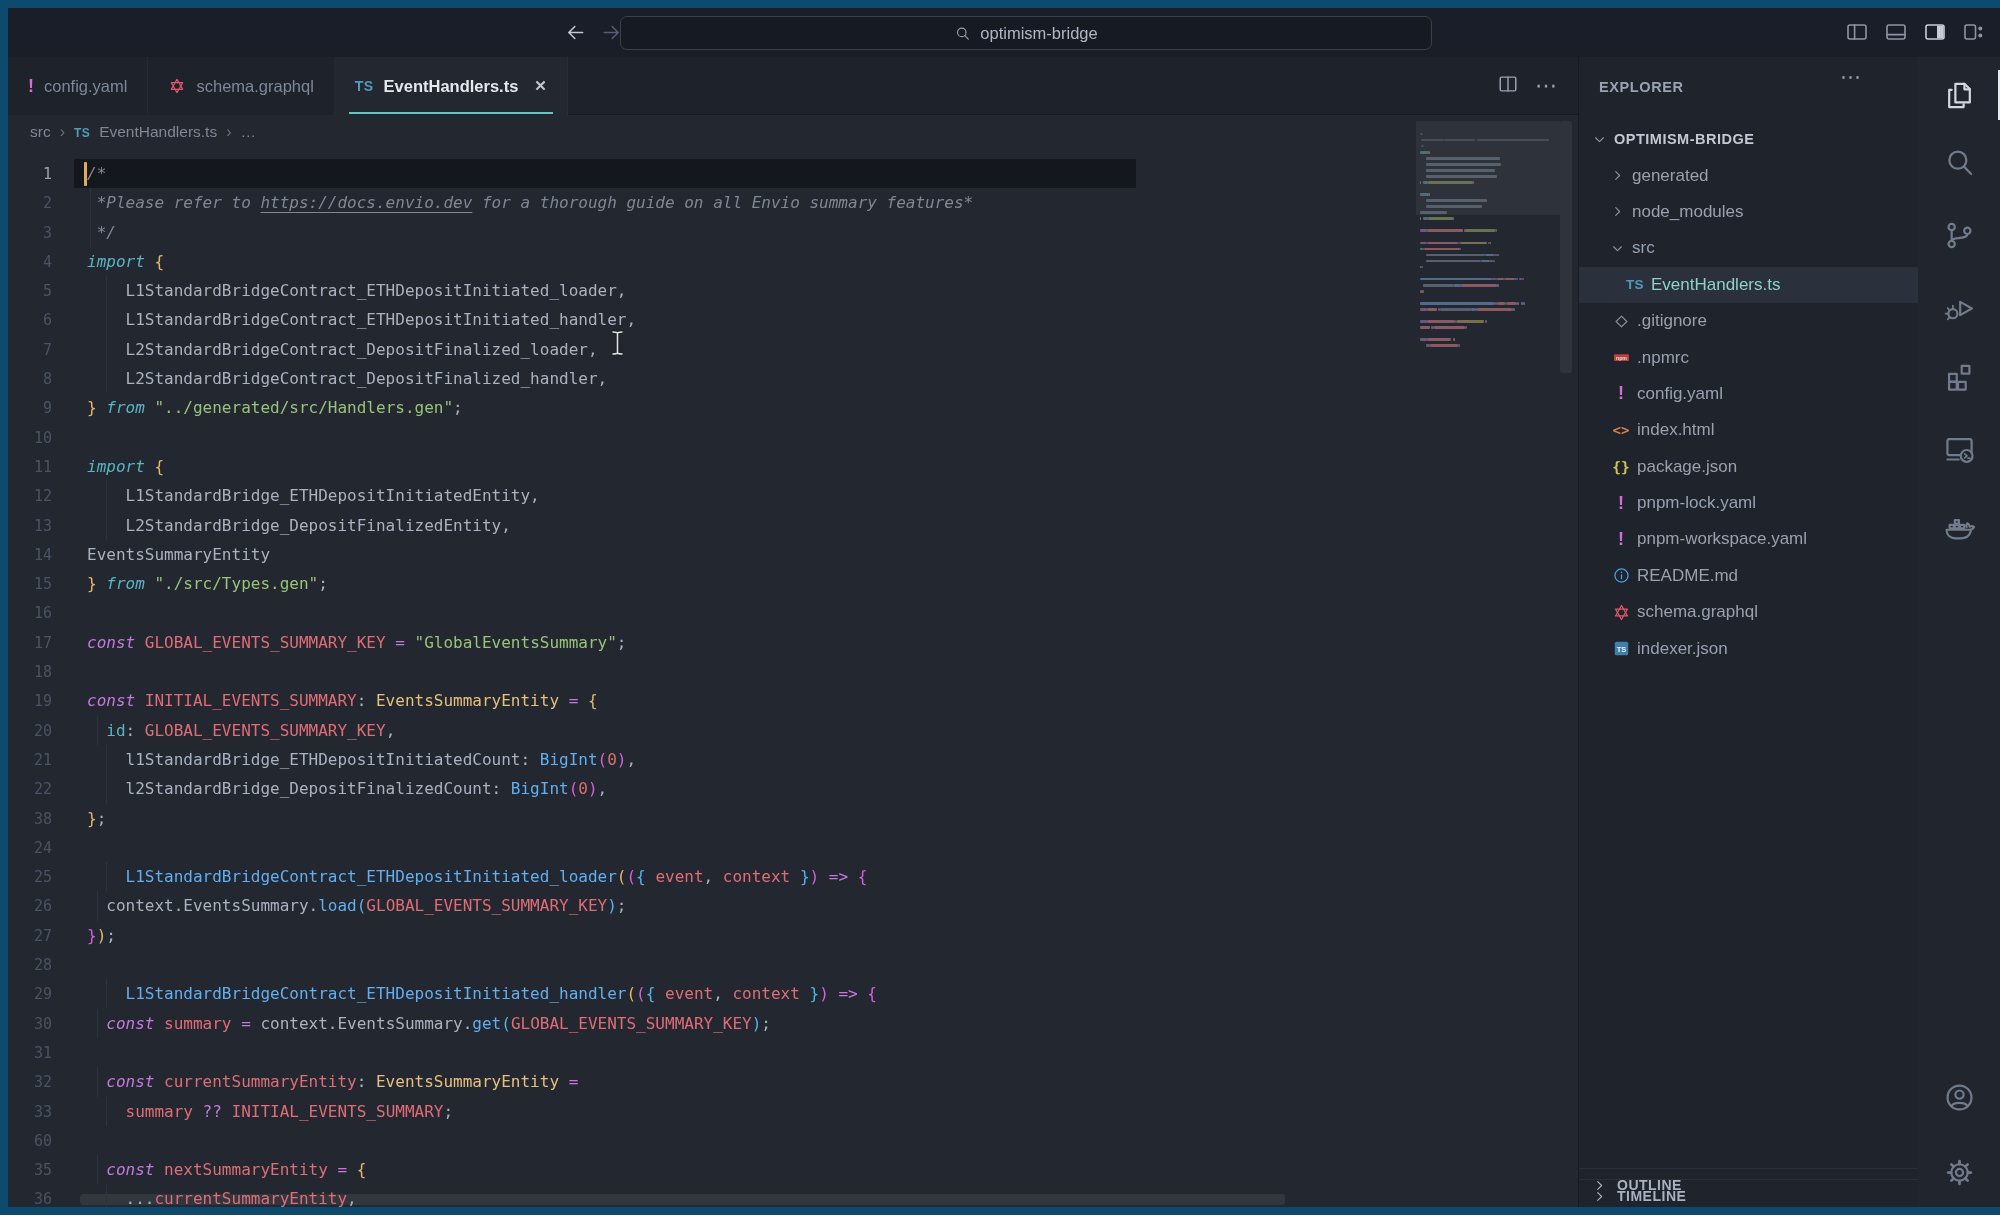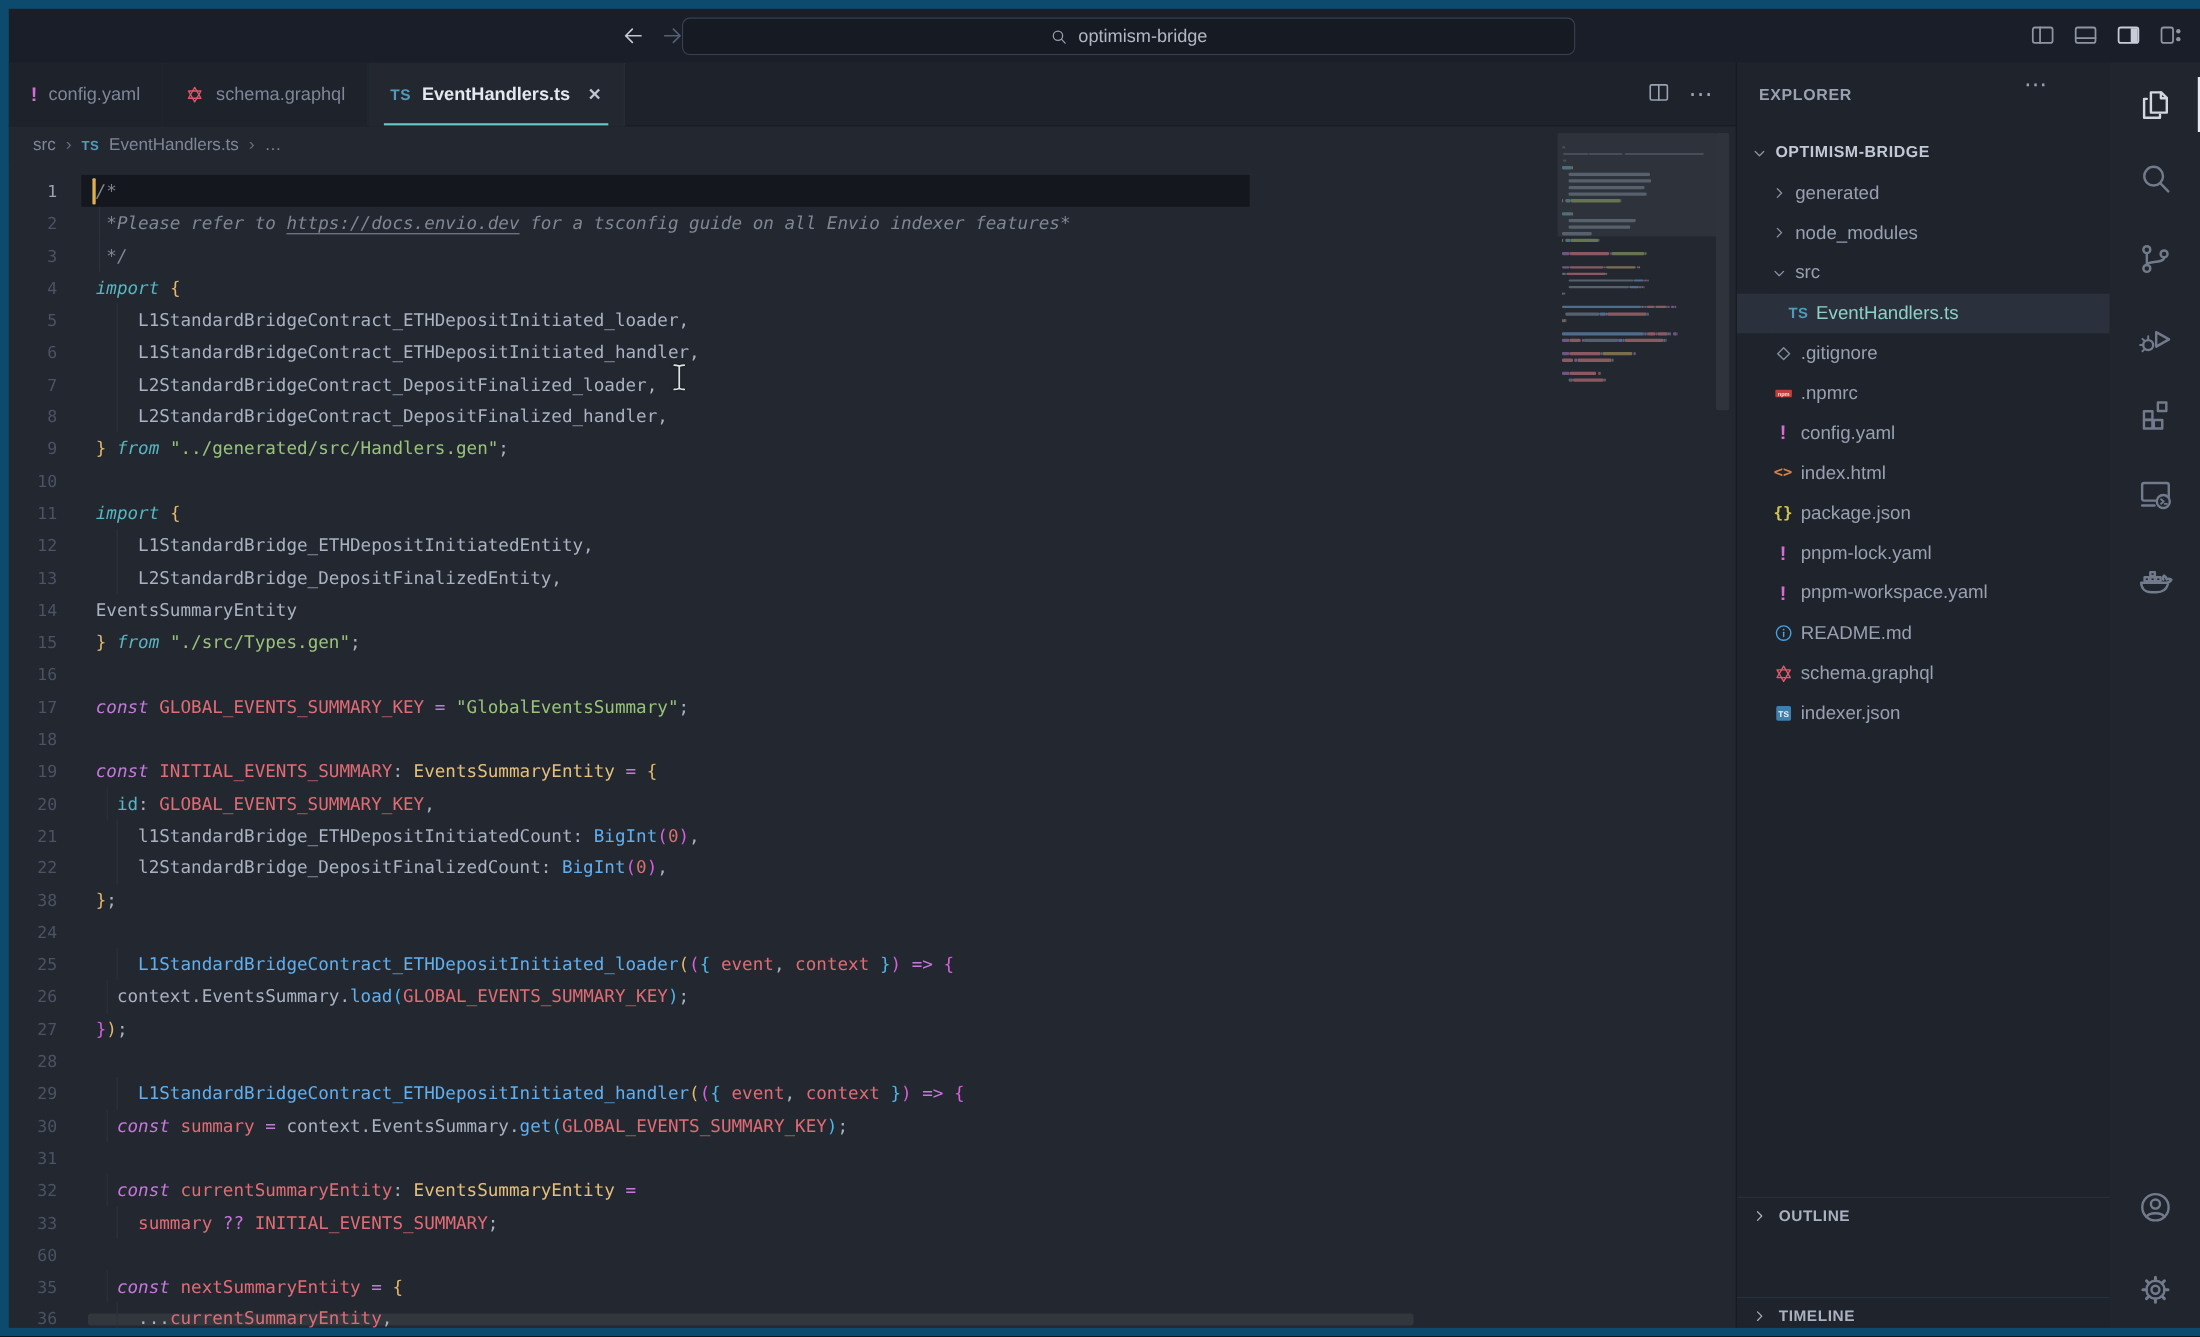--- a/index.html
+++ b/index.html
@@ -97,21 +97,21 @@
   .lv0{padding-left:12px}.lv1{padding-left:30px}.lv2{padding-left:44px}
   .chev{width:22px;display:flex;color:#8d95a4;flex:none}
   .chev svg{width:17px;height:17px}
   .ficon{width:24px;flex:none;display:flex;justify-content:center;align-items:center;margin-right:3px}
   .ficon svg{width:19px;height:19px}
   .tlabel2{margin-left:1px;white-space:nowrap}
   .tguide{position:absolute;left:31px;top:0;bottom:0;width:1px;background:#2c323d}
   .section{position:absolute;left:0;right:0;height:33px;border-top:1px solid #2a303a;display:flex;align-items:center;
            font-size:14px;font-weight:700;letter-spacing:.5px;color:#aab2c0;padding-left:12px;gap:4px}
   .section .chev{color:#aab2c0}
-  .sec-outline{top:1031px}.sec-timeline{top:1122px}
+  .sec-outline{top:1111px}.sec-timeline{top:1122px}
 
   
   .activity{position:absolute;left:1910px;top:49px;width:82px;bottom:0;background:#20252e}
   .abtn{position:absolute;left:16px;width:50px;height:50px;display:flex;align-items:center;justify-content:center;color:#717b8c}
   .abtn svg{width:33px;height:33px}
   .abtn.act{color:#d2d7e0}
   .actline{position:absolute;right:0;width:2.5px;height:50px;background:#e7eaee}
 
   
   .tsword{color:#519aba;font-weight:700;font-size:14px;letter-spacing:.4px;font-family:"Liberation Sans",sans-serif}
@@ -217,21 +217,21 @@
           <span class="bsep">›</span>
           <span class="bicon"><span class="tsword">TS</span></span>
           <span class="bitem">EventHandlers.ts</span>
           <span class="bsep">›</span>
           <span class="bitem">…</span>
         </div>
 
       <div class="codearea">
         <div>
             <div class="cl cur"><span class="ln">1</span><span class="lc"><span class="cursor"></span><span class="tk tk-c">/*</span></span></div>
-            <div class="cl"><span class="ln">2</span><span class="lc"><span class="ig" style="left: 3px;"></span><span class="tk tk-c"> *Please refer to </span><span class="tk tk-u">https://docs.envio.dev</span><span class="tk tk-c"> for a tsconfig guide on all Envio indexer features*</span></span></div>
+            <div class="cl"><span class="ln">2</span><span class="lc"><span class="ig" style="left: 3px;"></span><span class="tk tk-c"> *Please refer to </span><span class="tk tk-u">https://docs.envio.dev</span><span class="tk tk-c"> for a thorough guide on all Envio summary features*</span></span></div>
             <div class="cl"><span class="ln">3</span><span class="lc"><span class="ig" style="left: 3px;"></span><span class="tk tk-c"> */</span></span></div>
             <div class="cl"><span class="ln">4</span><span class="lc"><span class="tk tk-mi">import </span><span class="tk tk-b1">{</span></span></div>
             <div class="cl"><span class="ln">5</span><span class="lc"><span class="ig" style="left: 19px;"></span><span class="tk tk-d">    L1StandardBridgeContract_ETHDepositInitiated_loader,</span></span></div>
             <div class="cl"><span class="ln">6</span><span class="lc"><span class="ig" style="left: 19px;"></span><span class="tk tk-d">    L1StandardBridgeContract_ETHDepositInitiated_handler,</span></span></div>
             <div class="cl"><span class="ln">7</span><span class="lc"><span class="ig" style="left: 19px;"></span><span class="tk tk-d">    L2StandardBridgeContract_DepositFinalized_loader,</span></span></div>
             <div class="cl"><span class="ln">8</span><span class="lc"><span class="ig" style="left: 19px;"></span><span class="tk tk-d">    L2StandardBridgeContract_DepositFinalized_handler,</span></span></div>
             <div class="cl"><span class="ln">9</span><span class="lc"><span class="tk tk-b1">}</span><span class="tk tk-mi"> from </span><span class="tk tk-s">"../generated/src/Handlers.gen"</span><span class="tk tk-d">;</span></span></div>
             <div class="cl"><span class="ln">10</span><span class="lc"></span></div>
             <div class="cl"><span class="ln">11</span><span class="lc"><span class="tk tk-mi">import </span><span class="tk tk-b1">{</span></span></div>
             <div class="cl"><span class="ln">12</span><span class="lc"><span class="ig" style="left: 19px;"></span><span class="tk tk-d">    L1StandardBridge_ETHDepositInitiatedEntity,</span></span></div>

